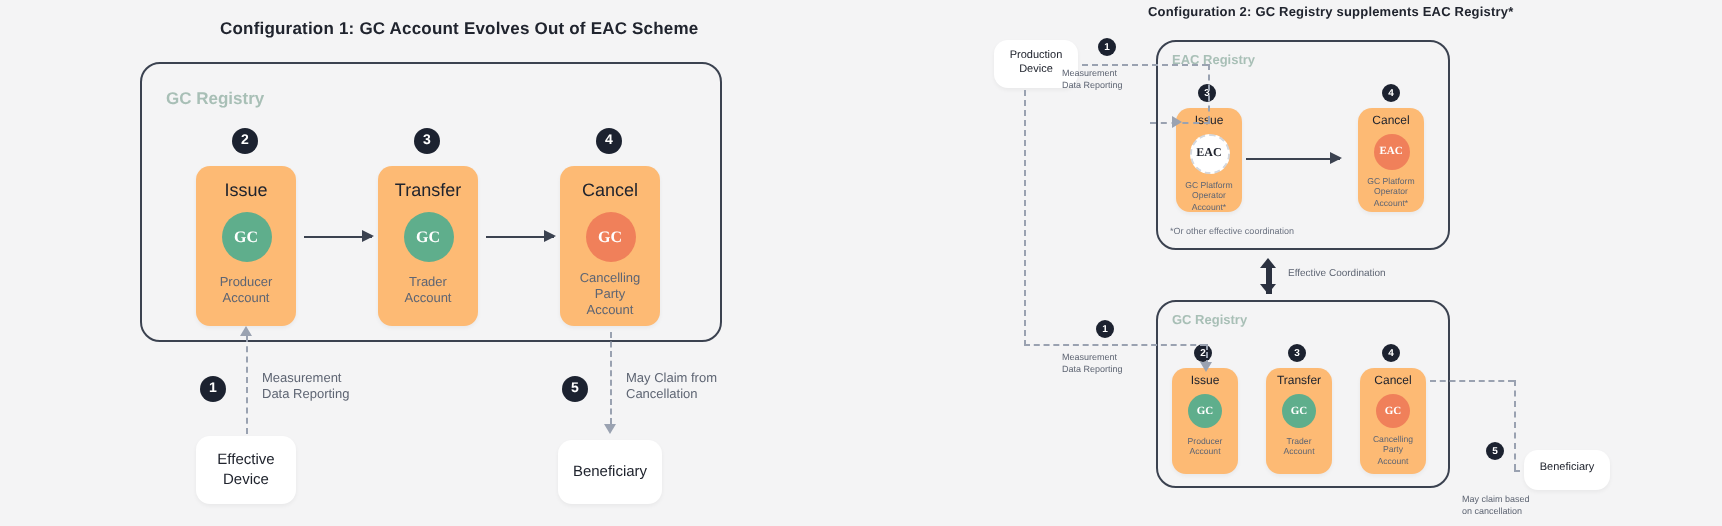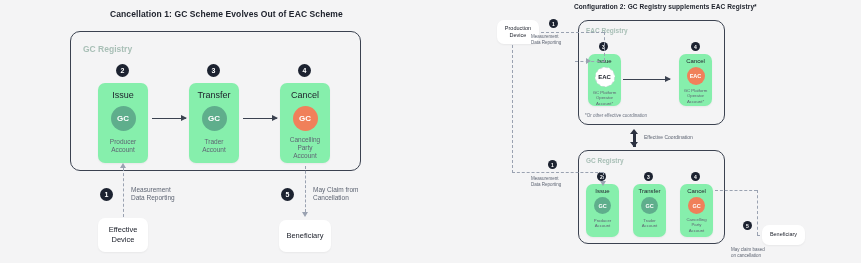--- a/index.html
+++ b/index.html
@@ -29,40 +29,41 @@
     box-sizing:border-box;
   }
   .registry-label{
     position:absolute;
     color:#a8bfb6;
     font-weight:bold;
     white-space:nowrap;
   }
   .card{
     position:absolute;
-    background:#86efac;
+    background:#fdba74;
     border-radius:7px;
     box-sizing:border-box;
     display:flex;
     flex-direction:column;
     align-items:center;
     box-shadow:0 1px 2px rgba(0,0,0,.05);
   }
   .card-title{
     color:#20242e;
     white-space:nowrap;
     text-align:center;
   }
   .token{
     border-radius:50%;
     display:flex;
     align-items:center;
     justify-content:center;
     color:#ffffff;
     font-weight:bold;
+    font-family:Liberation Serif, serif;
   }
   .token.green{background:#5fae8c;}
   .token.orange{background:#f0805a;}
   .card-sub{
     color:#5e6573;
     text-align:center;
     line-height:1.25;
     white-space:pre-line;
   }
   .badge{
@@ -125,21 +126,21 @@
   .dbl-arrow .up{position:absolute;left:0;top:0;width:0;height:0;
      border-left:4.5px solid transparent;border-right:4.5px solid transparent;border-bottom:5px solid #2b3140;}
   .dbl-arrow .dn{position:absolute;left:0;bottom:0;width:0;height:0;
      border-left:4.5px solid transparent;border-right:4.5px solid transparent;border-top:5px solid #2b3140;}
 </style>
 </head>
 <body>
 
 <div class="canvas">
 
-  <div class="title" style="left:110px;top:9px;font-size:8.5px;">Cancellation 1: GC Scheme Evolves Out of EAC Scheme</div>
+  <div class="title" style="left:110px;top:9px;font-size:8.5px;">Configuration 1: GC Account Evolves Out of EAC Scheme</div>
 
   <div class="registry-box" style="left:70px;top:31px;width:291px;height:140px;"></div>
   <div class="registry-label" style="left:83px;top:44px;font-size:8.5px;">GC Registry</div>
 
   <div class="badge" style="left:116px;top:64px;width:13px;height:13px;font-size:7px;">2</div>
   <div class="card" style="left:98px;top:83px;width:50px;height:80px;padding-top:7px;">
     <div class="card-title" style="font-size:9px;">Issue</div>
     <div class="token green" style="width:25px;height:25px;font-size:8px;margin-top:6px;">GC</div>
     <div class="card-sub" style="font-size:6.5px;margin-top:7px;">Producer
 Account</div>

